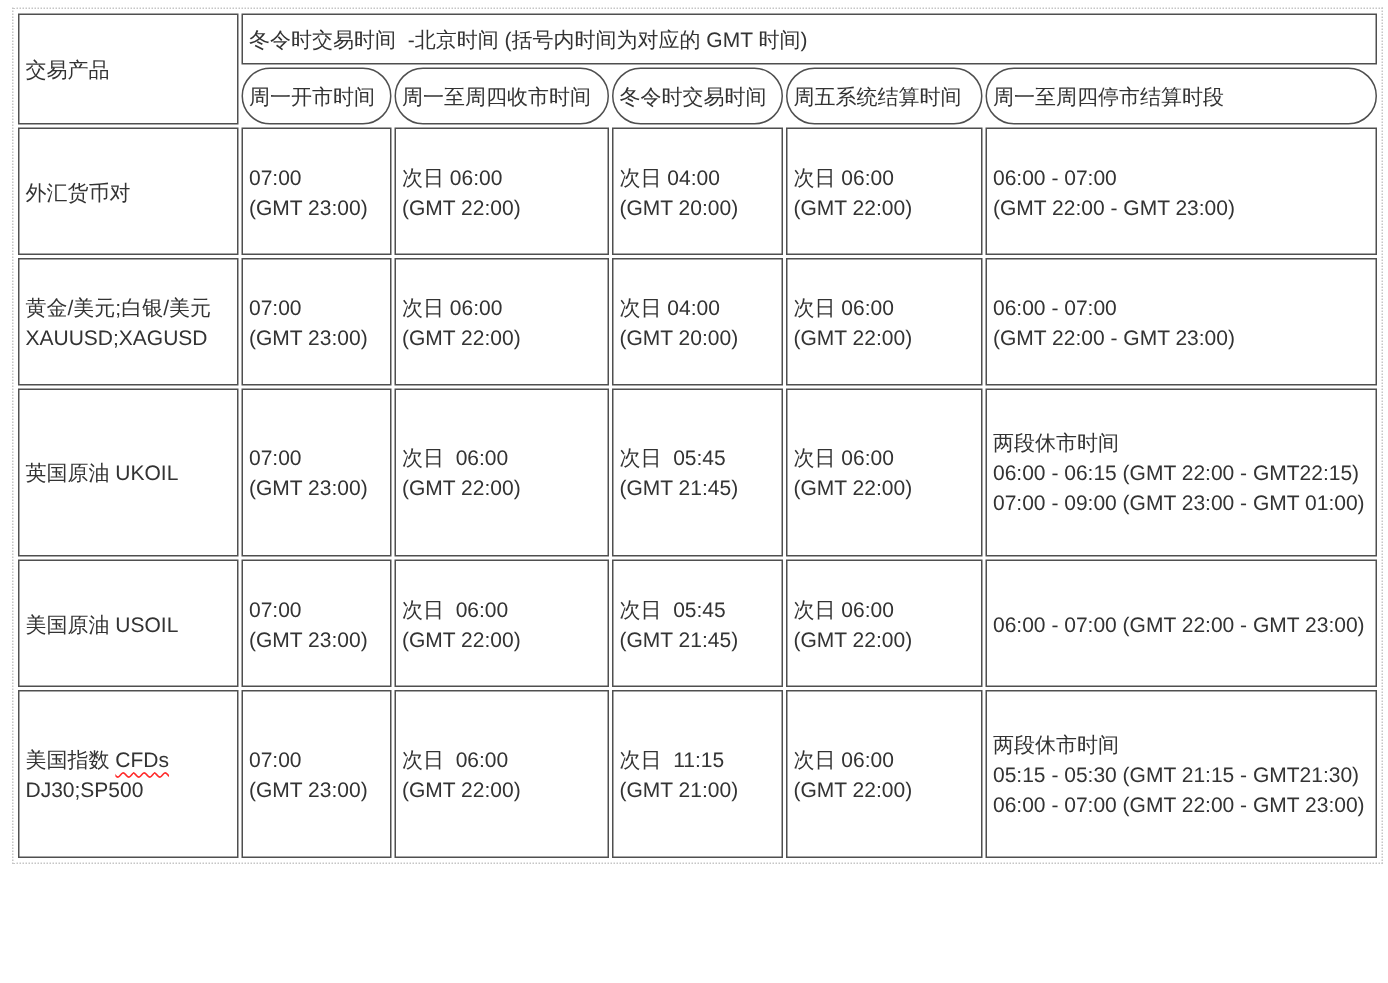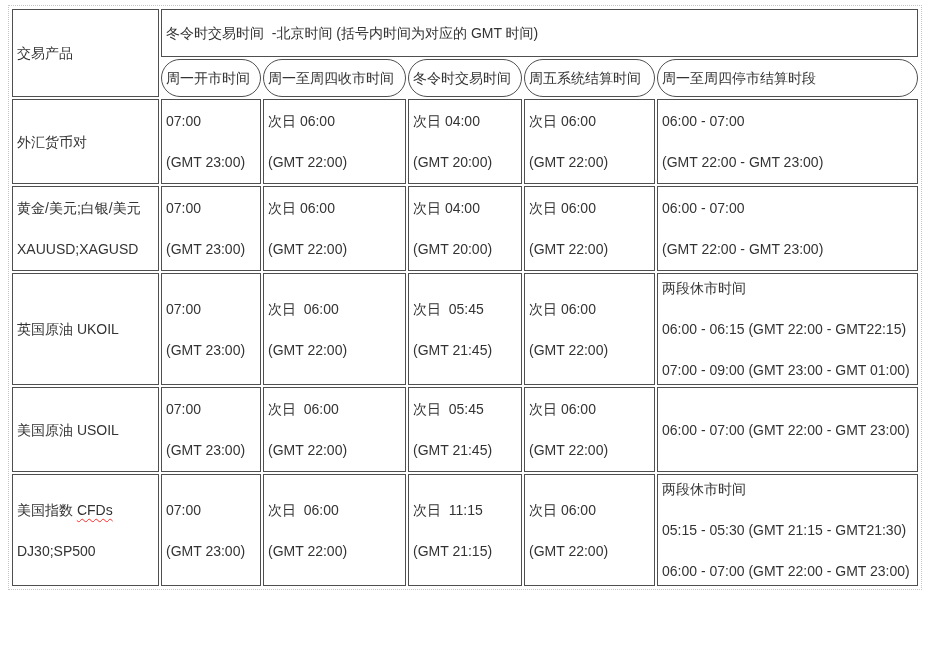--- a/index.html
+++ b/index.html
@@ -38,30 +38,30 @@
     font-size: 14px;
   }
   table.schedule td {
     box-sizing: border-box;
     border: 1px solid #4f4f4f;
     background: #ffffff;
     vertical-align: middle;
     text-align: left;
     padding: 2px 4px;
   }
-  tr.group-row td { height: 48px; }
+  tr.group-row td { height: 34px; }
   tr.cols-row td { height: 38px; border-radius: 19px; }
   tbody tr.short td { height: 85px; }
   tbody tr.tall  td { height: 112px; }
   .product-cell { font-weight: normal; }
   .cell-line {
     line-height: 20px;
     white-space: pre-wrap;
   }
-  .cell-line + .cell-line { margin-top: 21px; }
+  .cell-line + .cell-line { }
   .spell-error {
     text-decoration-line: underline;
     text-decoration-style: wavy;
     text-decoration-color: #ff2a2a;
     text-decoration-thickness: 1px;
     text-underline-offset: 3px;
   }
 </style>
 </head>
 <body>
@@ -216,21 +216,21 @@
             <td>
               <div class="cell-line">07:00</div>
               <div class="cell-line">(GMT 23:00)</div>
             </td>
             <td>
               <div class="cell-line">次日  06:00</div>
               <div class="cell-line">(GMT 22:00)</div>
             </td>
             <td>
               <div class="cell-line">次日  11:15</div>
-              <div class="cell-line">(GMT 21:15)</div>
+              <div class="cell-line">(GMT 21:00)</div>
             </td>
             <td>
               <div class="cell-line">次日 06:00</div>
               <div class="cell-line">(GMT 22:00)</div>
             </td>
             <td>
               <div class="cell-line">两段休市时间</div>
               <div class="cell-line">05:15 - 05:30 (GMT 21:15 - GMT21:30)</div>
               <div class="cell-line">06:00 - 07:00 (GMT 22:00 - GMT 23:00)</div>
             </td>

